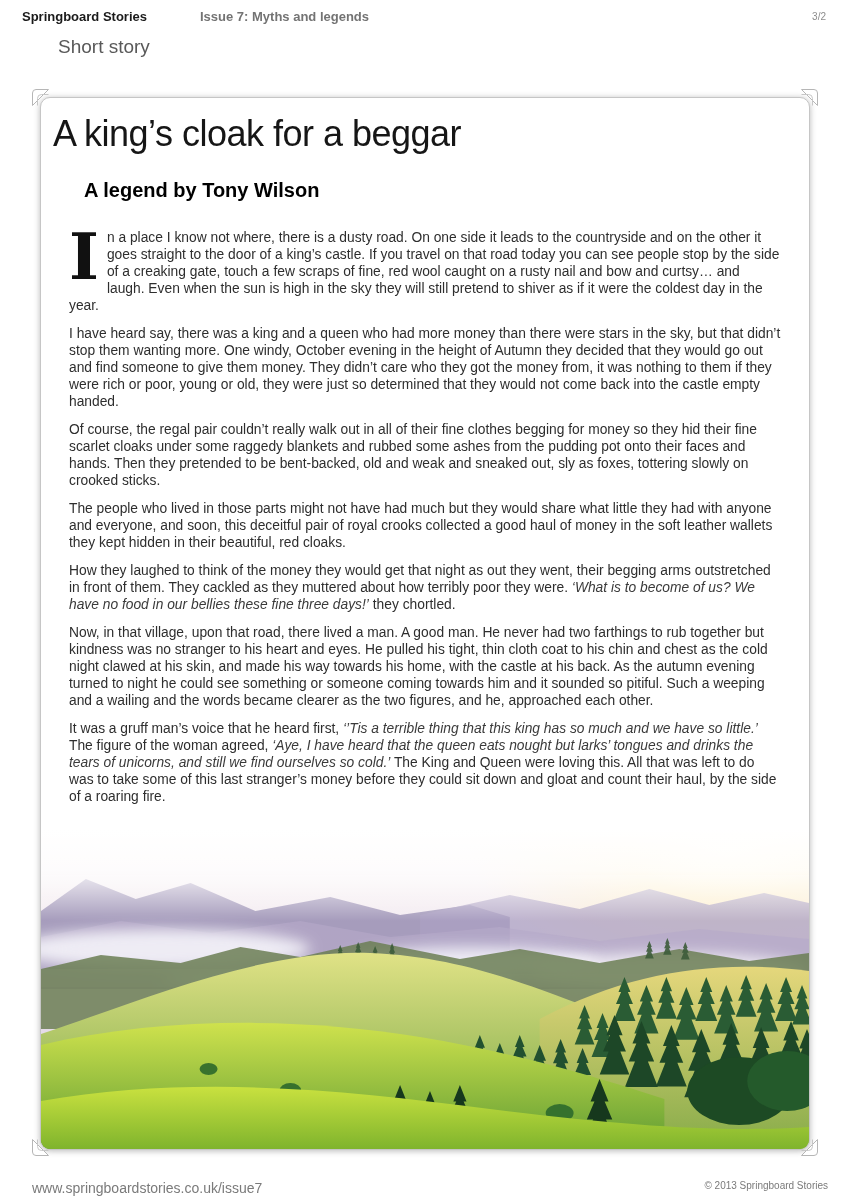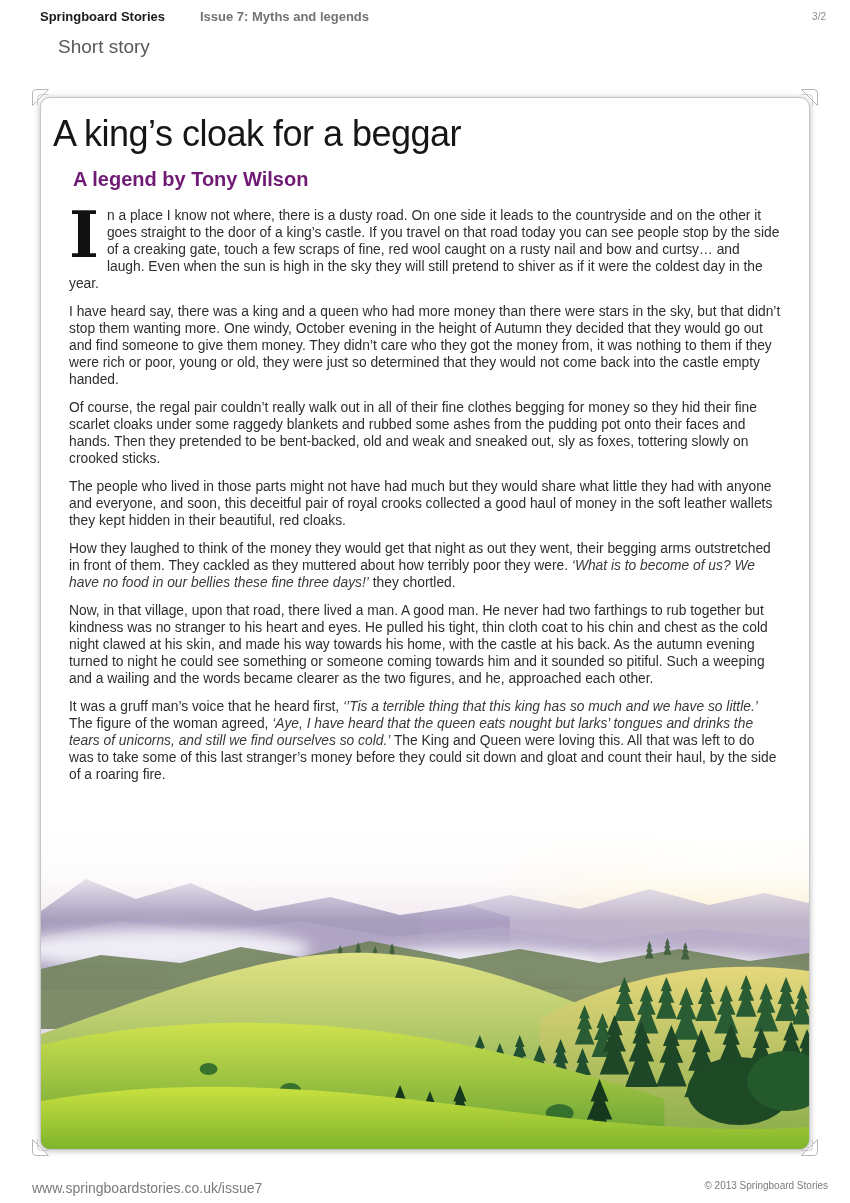--- a/index.html
+++ b/index.html
@@ -2,38 +2,38 @@
 <html><head>
 <meta charset="utf-8">
 <style>
   html,body{margin:0;padding:0;}
   body{
     width:850px;height:1203px;position:relative;background:#ffffff;
     font-family:"Liberation Sans","DejaVu Sans",sans-serif;overflow:hidden;
     -webkit-font-smoothing:antialiased;
   }
   
-  .hdr-brand{position:absolute;left:40px;top:9px;font-size:13px;font-weight:bold;color:#1a1a1a;}
+  .hdr-brand{position:absolute;left:22px;top:9px;font-size:13px;font-weight:bold;color:#1a1a1a;}
   .hdr-issue{position:absolute;left:200px;top:9px;font-size:13px;font-weight:bold;color:#737373;}
   .hdr-page{position:absolute;right:24px;top:11px;font-size:10px;color:#8d8d8d;}
   .hdr-section{position:absolute;left:22px;top:36px;font-size:19px;color:#595959;margin-left:36px;}
   
   .card{
     position:absolute;left:40px;top:97px;width:768px;height:1051px;
     background:#ffffff;border:1px solid #c6c6c6;border-radius:10px;
     box-shadow:0 1px 6px rgba(0,0,0,.28);overflow:hidden;
   }
   .card-inner{position:relative;height:100%;}
   .story-title{
     position:relative;z-index:3;margin:0;padding:17px 28px 0 12px;
     font-size:36px;font-weight:400;letter-spacing:-.5px;color:#161616;line-height:1.05;
   }
   .story-byline{
-    position:relative;z-index:3;margin:4px;padding:11px 28px 0 28px;
-    font-size:20px;font-weight:bold;color:#701a75;
+    position:relative;z-index:3;margin:15px;padding:11px 28px 0 28px;
+    font-size:20px;font-weight:bold;color:#000000;
   }
   .story-body{
     position:relative;z-index:3;margin:0;padding:12px 28px 0 28px;
     font-size:13.8px;line-height:17px;color:#2e2e2e;
   }
   .story-body p.para{margin:0 0 11px 0;}
   .story-body em{font-style:italic;color:#3a3a3a;}
   .dropcap{
     float:left;font-family:"DejaVu Serif","Liberation Serif",serif;font-weight:bold;
     font-size:64px;line-height:50px;margin:3px 8px 0 0;color:#111;

